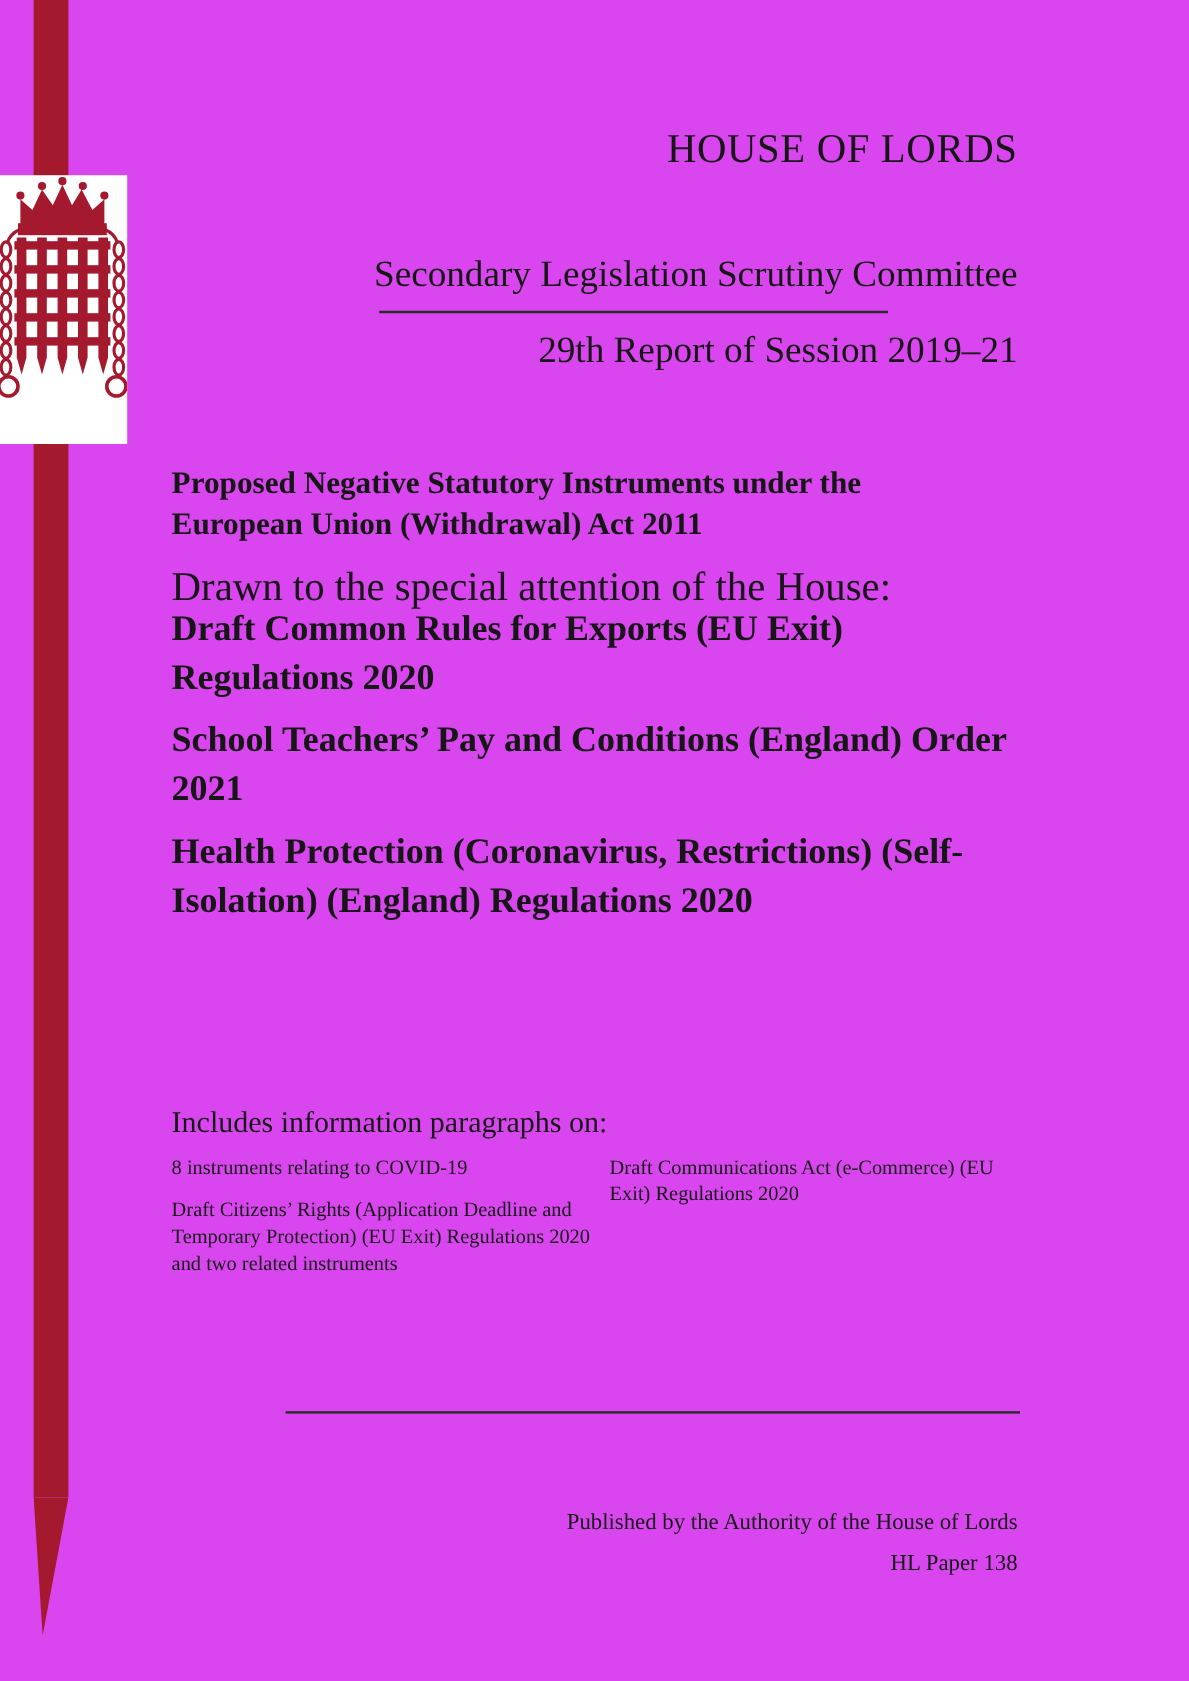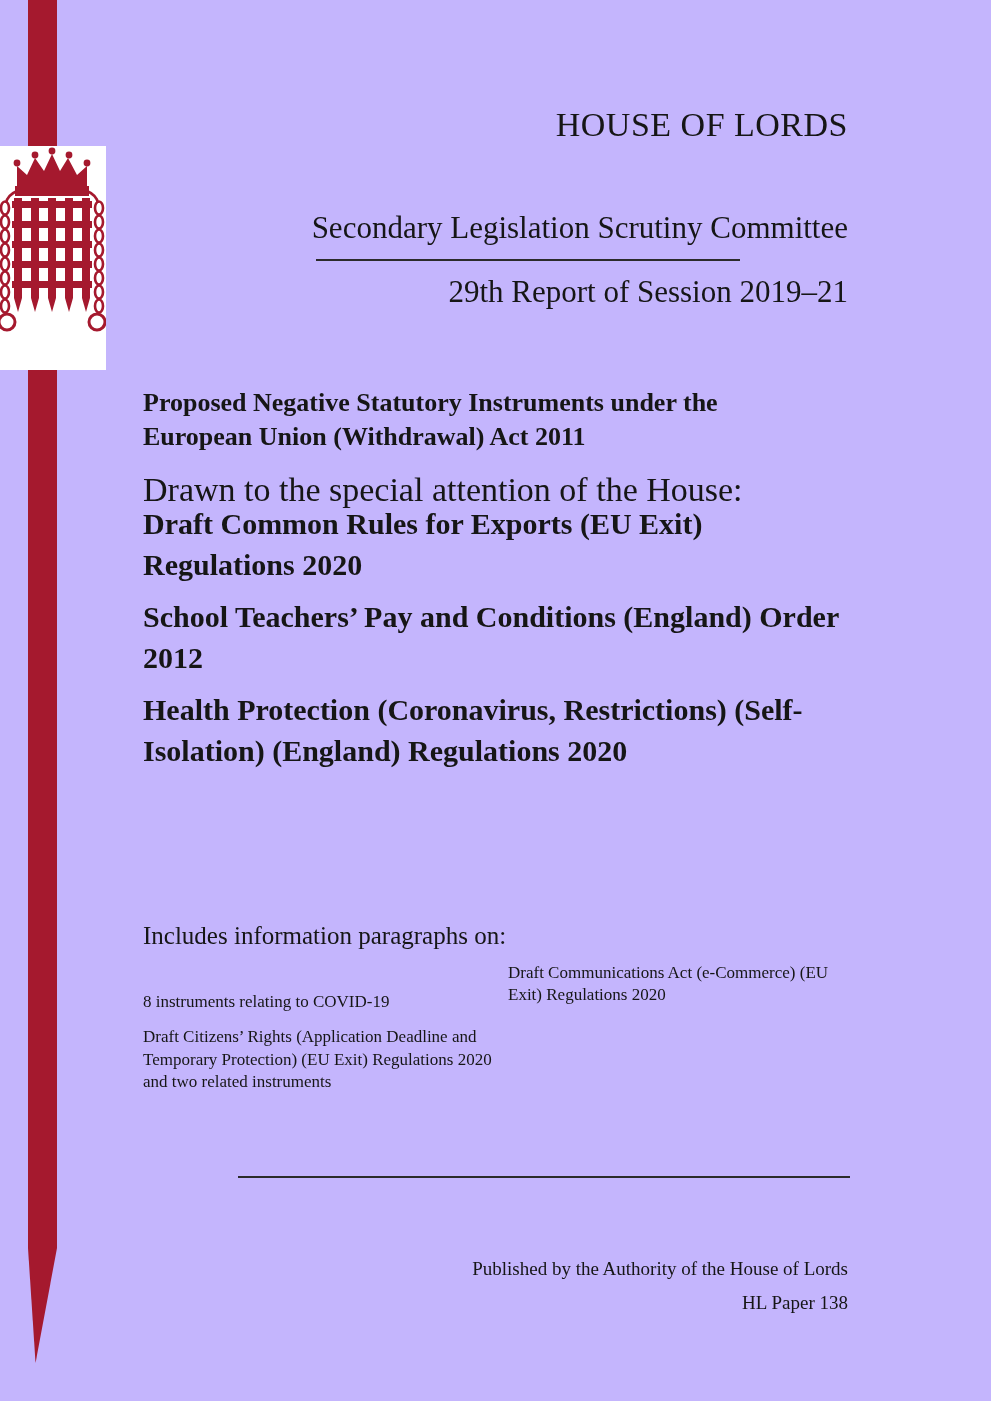--- a/index.html
+++ b/index.html
@@ -1,20 +1,20 @@
 <!DOCTYPE html>
 <html><head>
 <meta charset="utf-8">
 <style>
   html,body{margin:0;padding:0;background:#e8e8e8;}
   .page{
     position:relative;
     width:991px;height:1401px;
     margin:0 auto;
-    background:#c4b5fd;
+    background:#d946ef;
     font-family:"Liberation Serif","DejaVu Serif",serif;
     color:#161616;
     overflow:hidden;
   }
   :root{--accent:#a5192e;}
 
   
   .red-bar{
     position:absolute;left:28px;top:0;width:29px;height:1248px;
     background:var(--accent);z-index:1;
@@ -67,21 +67,21 @@
     margin:0 0 12px 0;
     font-size:30px;font-weight:bold;line-height:1.35;
   }
 
   .includes-title{
     position:absolute;top:922px;left:143px;
     font-size:25px;
   }
   .includes-col-left{
     position:absolute;top:962px;left:143px;width:365px;
-    font-size:17px;line-height:1.32;margin-top:29px;
+    font-size:17px;line-height:1.32;
   }
   .includes-col-right{
     position:absolute;top:962px;left:508px;width:322px;
     font-size:17px;line-height:1.32;
   }
   .includes-col-left p,.includes-col-right p{margin:0 0 13px 0;}
 
   .rule-2{
     position:absolute;top:1176px;left:238px;width:612px;height:2px;
     background:#2b2b2b;
@@ -162,21 +162,21 @@
   <div class="rule-1"></div>
 
   <div class="report-title">29th Report of Session 2019–21</div>
 
   <div class="subject-heading">Proposed Negative Statutory Instruments under the European Union (Withdrawal) Act 2011</div>
 
   <div class="drawn-line">Drawn to the special attention of the House:</div>
 
   <div class="instrument-titles">
     <h2>Draft Common Rules for Exports (EU Exit) Regulations 2020</h2>
-    <h2>School Teachers’ Pay and Conditions (England) Order 2012</h2>
+    <h2>School Teachers’ Pay and Conditions (England) Order 2021</h2>
     <h2>Health Protection (Coronavirus, Restrictions) (Self-Isolation) (England) Regulations 2020</h2>
   </div>
 
   <div class="includes-title">Includes information paragraphs on:</div>
 
   <div class="includes-col-left">
     <p>8 instruments relating to COVID-19</p>
     <p>Draft Citizens’ Rights (Application Deadline and Temporary Protection) (EU Exit) Regulations 2020 and two related instruments</p>
   </div>
 

